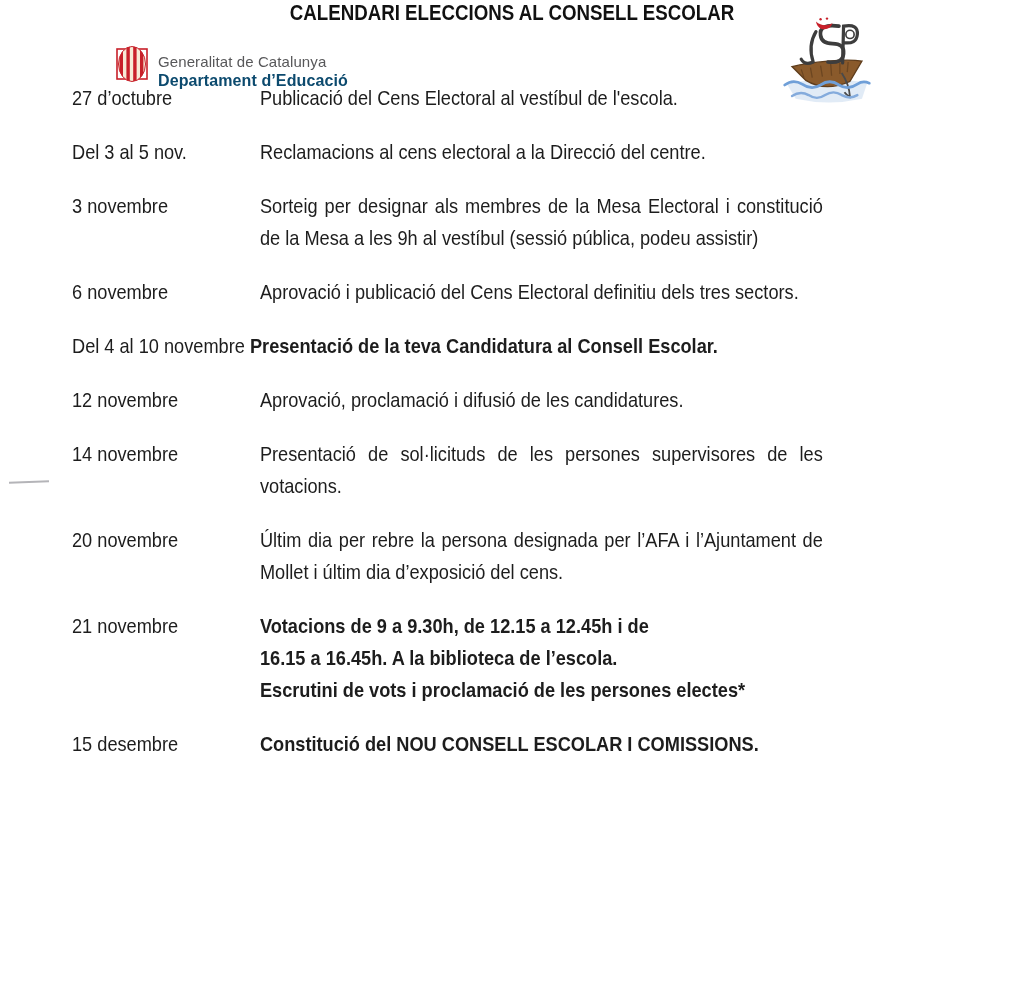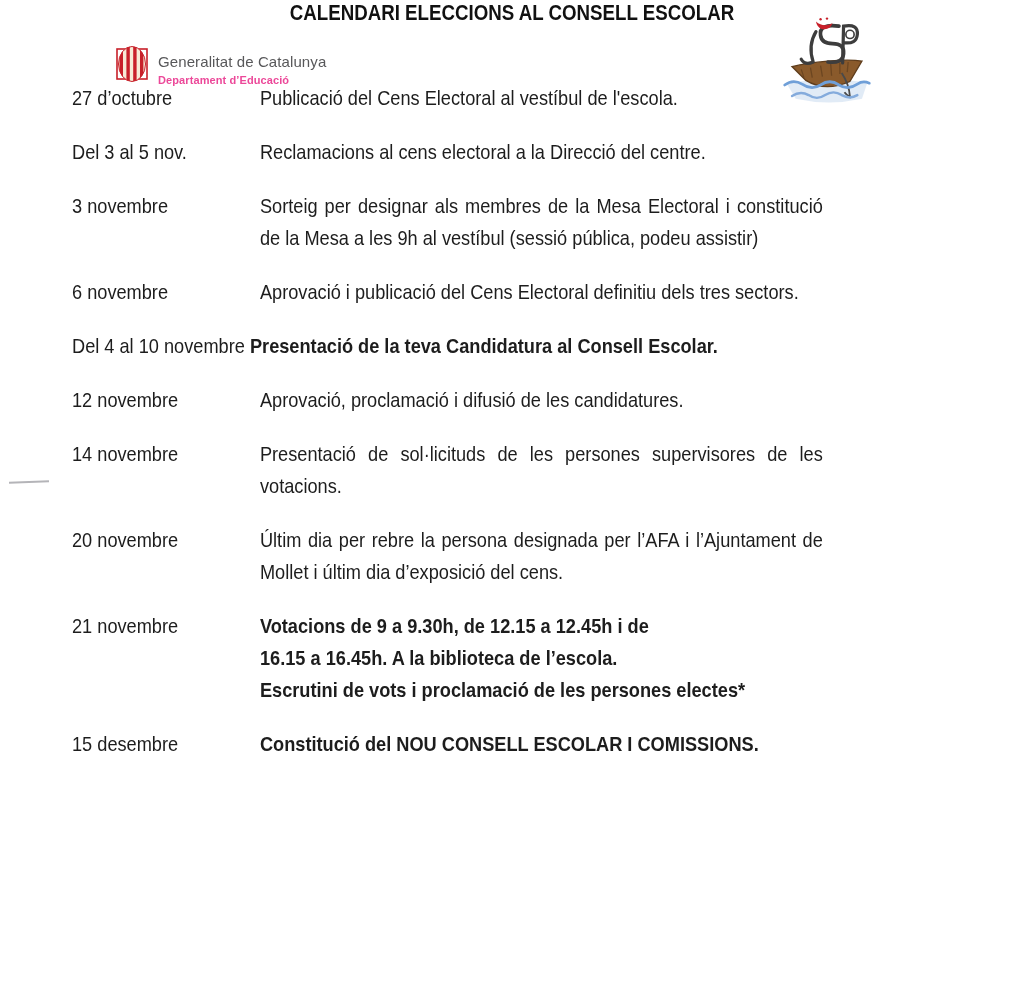--- a/index.html
+++ b/index.html
@@ -18,21 +18,21 @@
     position: absolute;
     left: 103px;
     top: 43px;
     display: flex;
     align-items: flex-start;
     margin-left: 13px;
   }
   .gencat-shield { width: 32px; height: 42px; display: block; }
   .gencat-text { margin-left: 10px; padding-top: 9px; line-height: 19px; }
   .gencat-line1 { font-size: 15px; color: #58585a; letter-spacing: 0.1px; }
-  .gencat-line2 { font-size: 11px; font-weight: bold; color: #ec4899; letter-spacing: 0.1px; }
+  .gencat-line2 { font-size: 16px; font-weight: bold; color: #0c4a6e; letter-spacing: 0.1px; }
 
   .school-logo {
     position: absolute;
     left: 781px;
     top: 16px;
     width: 92px;
     height: 92px;
   }
   .school-logo svg { width: 100%; height: 100%; display: block; }
 

